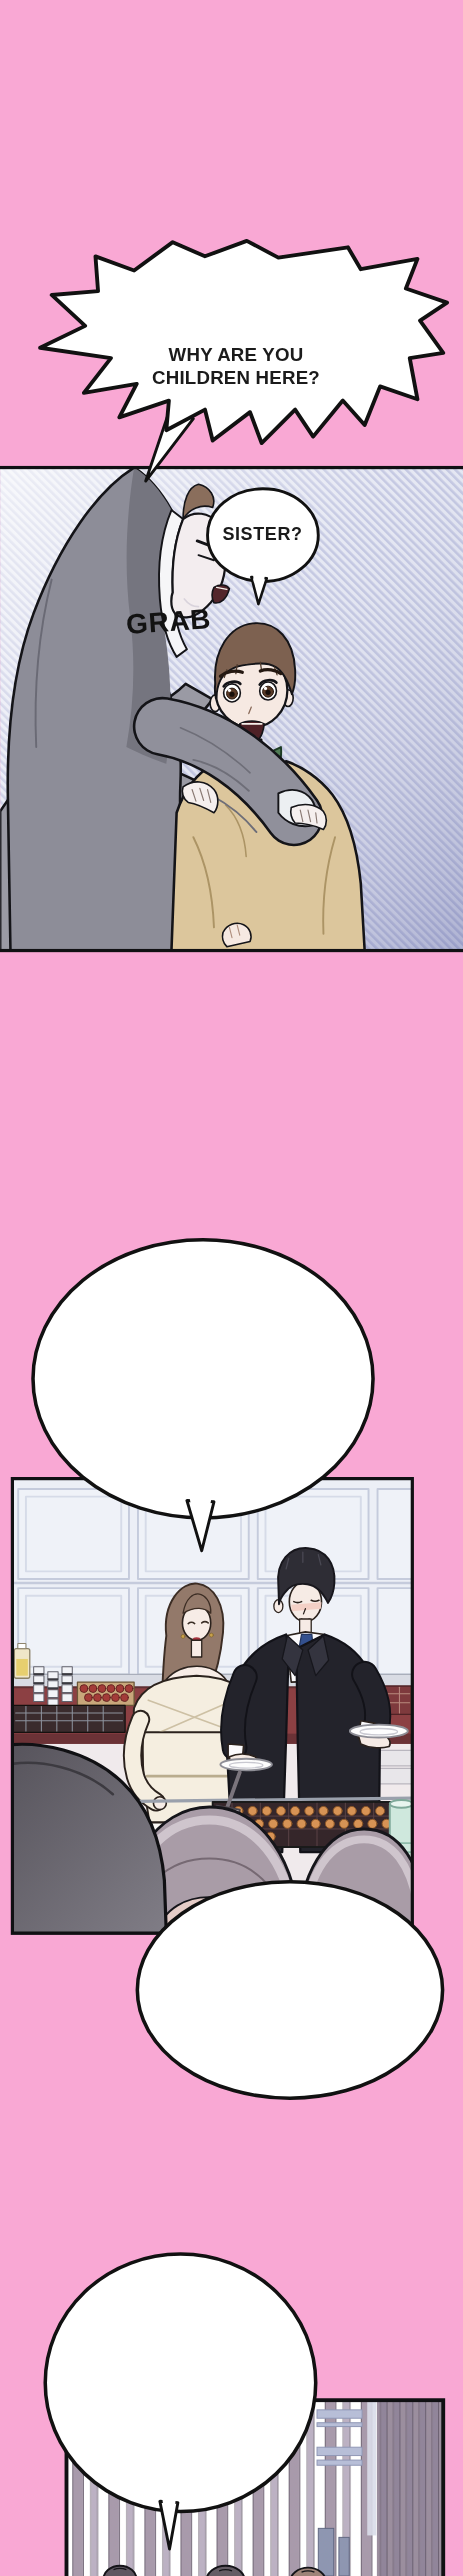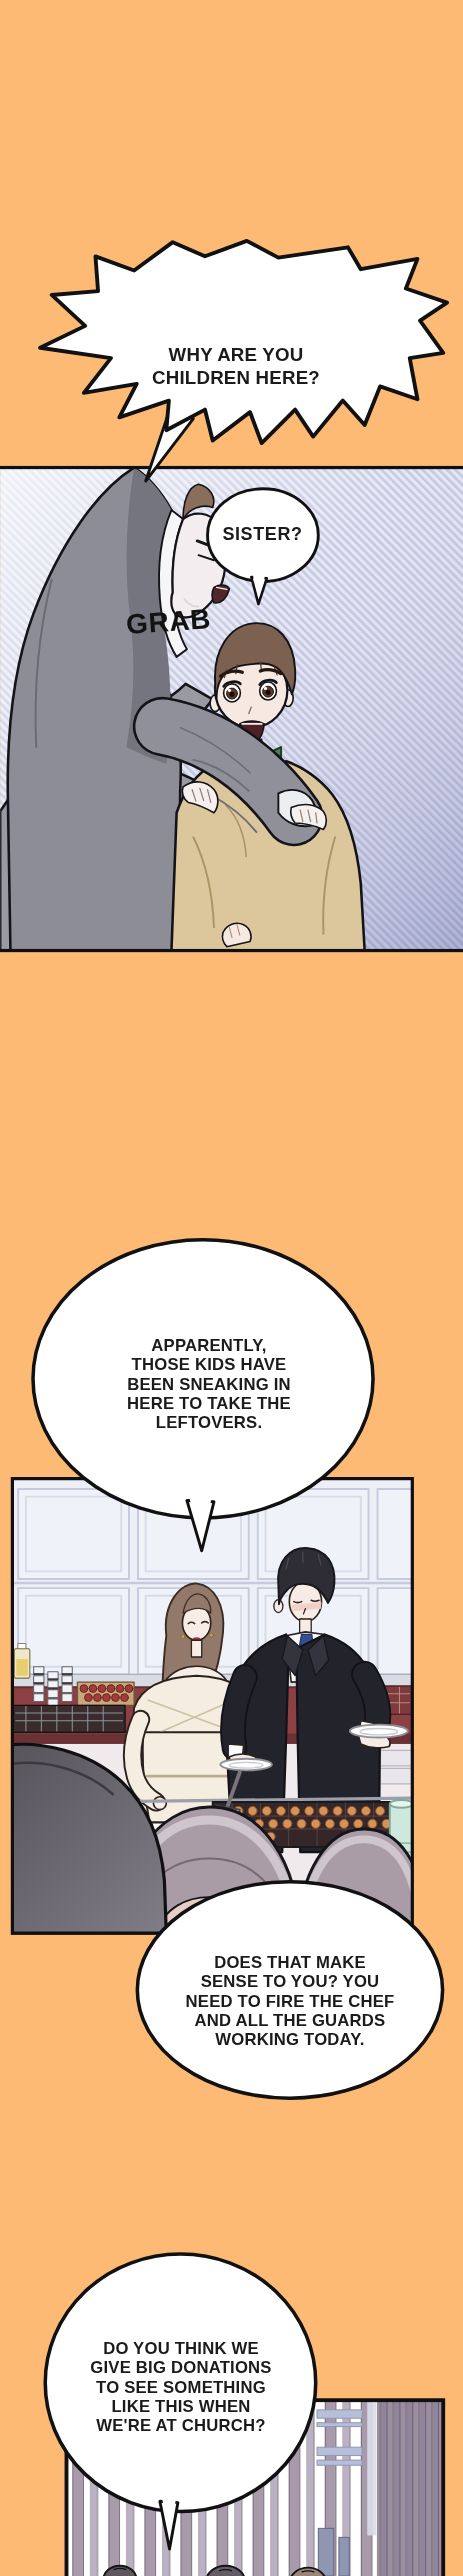--- a/index.html
+++ b/index.html
@@ -1,16 +1,16 @@
 <!DOCTYPE html>
 <html style="font-size:10.3px"><head>
 <meta charset="utf-8">
 <style>
   html,body{margin:0;padding:0;background:#ffffff;}
-  .stage{position:relative;width:464px;height:2576px;background:#fdba74;overflow:hidden;
+  .stage{position:relative;width:464px;height:2576px;background:#f9a8d4;overflow:hidden;
          font-family:"Liberation Sans",sans-serif;}
   .stage svg{position:absolute;left:0;top:0;}
   .bt{position:absolute;text-align:center;font-weight:bold;color:#1b1b1b;
       white-space:pre-line;letter-spacing:0.2px;}
   .bt-scream{left:107px;top:343px;width:258px;font-size:18.7px;line-height:23px;}
   .bt-sister{left:198px;top:527px;width:129px;font-size:18px;line-height:15.5px;letter-spacing:0.6px;}
   .bt-grab{left:104px;top:607px;width:129px;font-size:28px;line-height:30px;
            transform:rotate(-4deg);letter-spacing:0.6px;color:#121212;}
   .bt-apparently{left:80px;top:1336px;width:258px;font-size:16.7px;line-height:19.3px;}
   .bt-fire{left:161px;top:1953px;width:258px;font-size:16.7px;line-height:19.3px;}
@@ -451,30 +451,15 @@
     <ellipse cx="280" cy="3700" rx="210" ry="200" fill="#ffffff" stroke="#111111" stroke-width="5.5"></ellipse>
     <path d="M 248,3884 L 276,3886 L 263,3958 Z" fill="#ffffff" stroke="#111111" stroke-width="4.5" stroke-linejoin="round"></path>
     <path d="M 251,3874 L 273,3876 L 271,3898 L 254,3896 Z" fill="#ffffff"></path>
   </g>
 </svg>
 
 <div class="bt bt-scream">WHY ARE YOU
 CHILDREN HERE?</div>
 <div class="bt bt-sister">SISTER?</div>
 <div class="bt bt-grab">GRAB</div>
-<div class="bt bt-apparently">APPARENTLY,
-THOSE KIDS HAVE
-BEEN SNEAKING IN
-HERE TO TAKE THE
-LEFTOVERS.</div>
-<div class="bt bt-fire">DOES THAT MAKE
-SENSE TO YOU? YOU
-NEED TO FIRE THE CHEF
-AND ALL THE GUARDS
-WORKING TODAY.</div>
-<div class="bt bt-church">DO YOU THINK WE
-GIVE BIG DONATIONS
-TO SEE SOMETHING
-LIKE THIS WHEN
-WE'RE AT CHURCH?</div>
 
 </div>
 
 
 </body></html>

